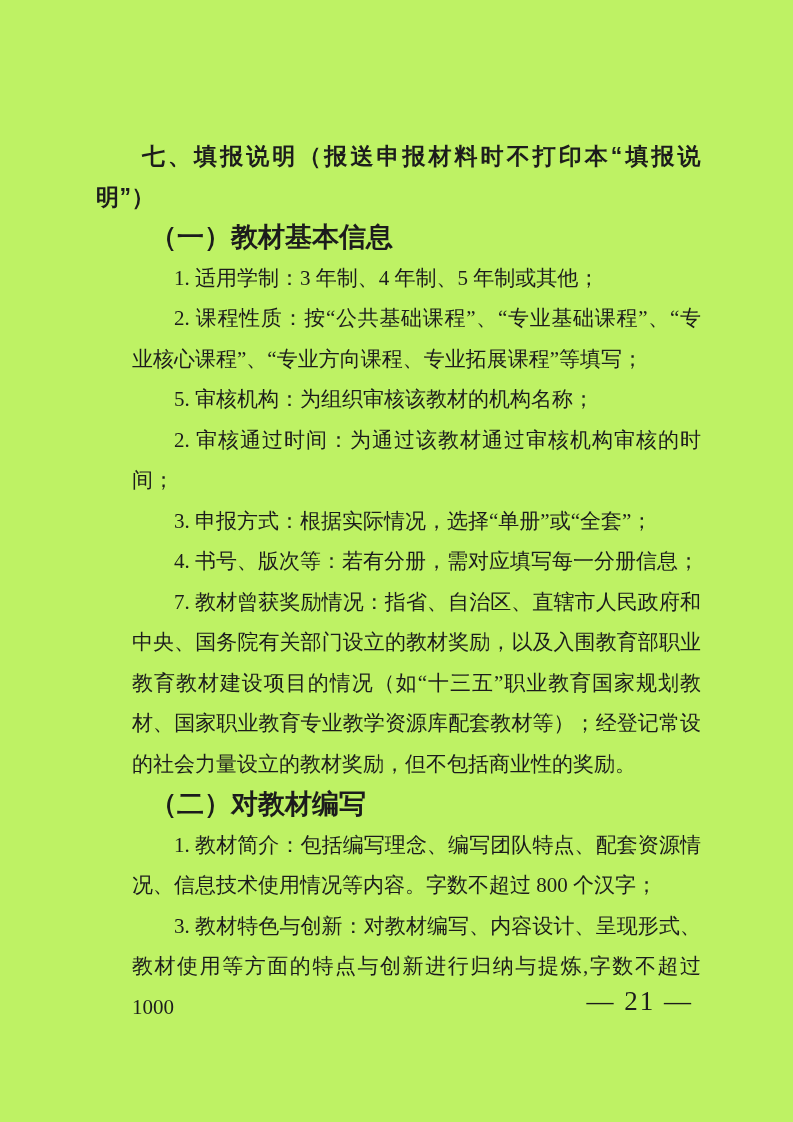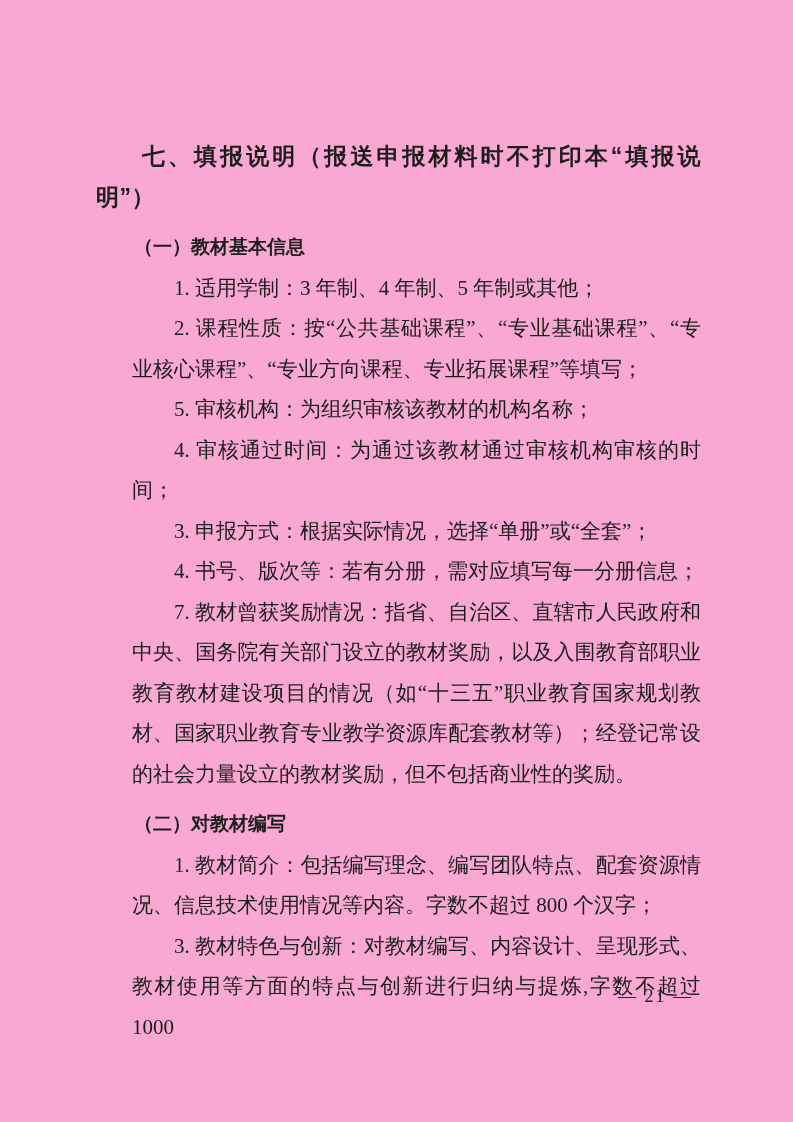--- a/index.html
+++ b/index.html
@@ -4,21 +4,21 @@
 <style>
   html, body {
     margin: 0;
     padding: 0;
     background: #ffffff;
   }
   .page {
     position: relative;
     width: 793px;
     height: 1122px;
-    background: #f9a8d4;
+    background: #bef264;
     overflow: hidden;
     color: #1c1c1c;
   }
   .content {
     position: absolute;
     left: 96px;
     right: 92px;
     top: 136px;
   }
   .doc-title, .sub-heading, .para {
@@ -31,55 +31,54 @@
   }
   .doc-title {
     font-family: "Liberation Sans", "DejaVu Sans", sans-serif;
     font-weight: 700;
     font-size: 23px;
     letter-spacing: 0.5px;
   }
   .sub-heading {
     font-family: "Liberation Serif", "DejaVu Serif", serif;
     font-weight: 700;
-    font-size: 19px;
-    margin-top: 10px;
+    font-size: 27px;
   }
   .para {
     font-family: "Liberation Serif", "DejaVu Serif", serif;
     font-weight: 400;
     font-size: 21px;
     margin-left: 36px;
   }
   .footer {
     position: absolute;
     top: 986px;
     right: 100px;
     font-family: "Liberation Serif", "DejaVu Serif", serif;
-    font-size: 18px;
+    font-size: 27px;
     letter-spacing: 2px;
     color: #1c1c1c;
     white-space: nowrap;
     text-align: center;
   }
 </style>
 </head>
 <body>
 
 <div class="page">
   <div class="content">
 
     <h1 class="doc-title">七、填报说明（报送申报材料时不打印本“填报说明”）</h1>
 
     <h2 class="sub-heading">（一）教材基本信息</h2>
 
     <p class="para">1. 适用学制：3 年制、4 年制、5 年制或其他；</p>
     <p class="para">2. 课程性质：按“公共基础课程”、“专业基础课程”、“专业核心课程”、“专业方向课程、专业拓展课程”等填写；</p>
     <p class="para">5. 审核机构：为组织审核该教材的机构名称；</p>
-    <p class="para">4. 审核通过时间：为通过该教材通过审核机构审核的时间；</p>
+    <p class="para">2. 审核通过时间：为通过该教材通过审核机构审核的时间；</p>
     <p class="para">3. 申报方式：根据实际情况，选择“单册”或“全套”；</p>
     <p class="para">4. 书号、版次等：若有分册，需对应填写每一分册信息；</p>
     <p class="para">7. 教材曾获奖励情况：指省、自治区、直辖市人民政府和中央、国务院有关部门设立的教材奖励，以及入围教育部职业教育教材建设项目的情况（如“十三五”职业教育国家规划教材、国家职业教育专业教学资源库配套教材等）；经登记常设的社会力量设立的教材奖励，但不包括商业性的奖励。</p>
 
     <h2 class="sub-heading">（二）对教材编写</h2>
 
     <p class="para">1. 教材简介：包括编写理念、编写团队特点、配套资源情况、信息技术使用情况等内容。字数不超过 800 个汉字；</p>
     <p class="para">3. 教材特色与创新：对教材编写、内容设计、呈现形式、教材使用等方面的特点与创新进行归纳与提炼,字数不超过 1000</p>
 
   </div>

